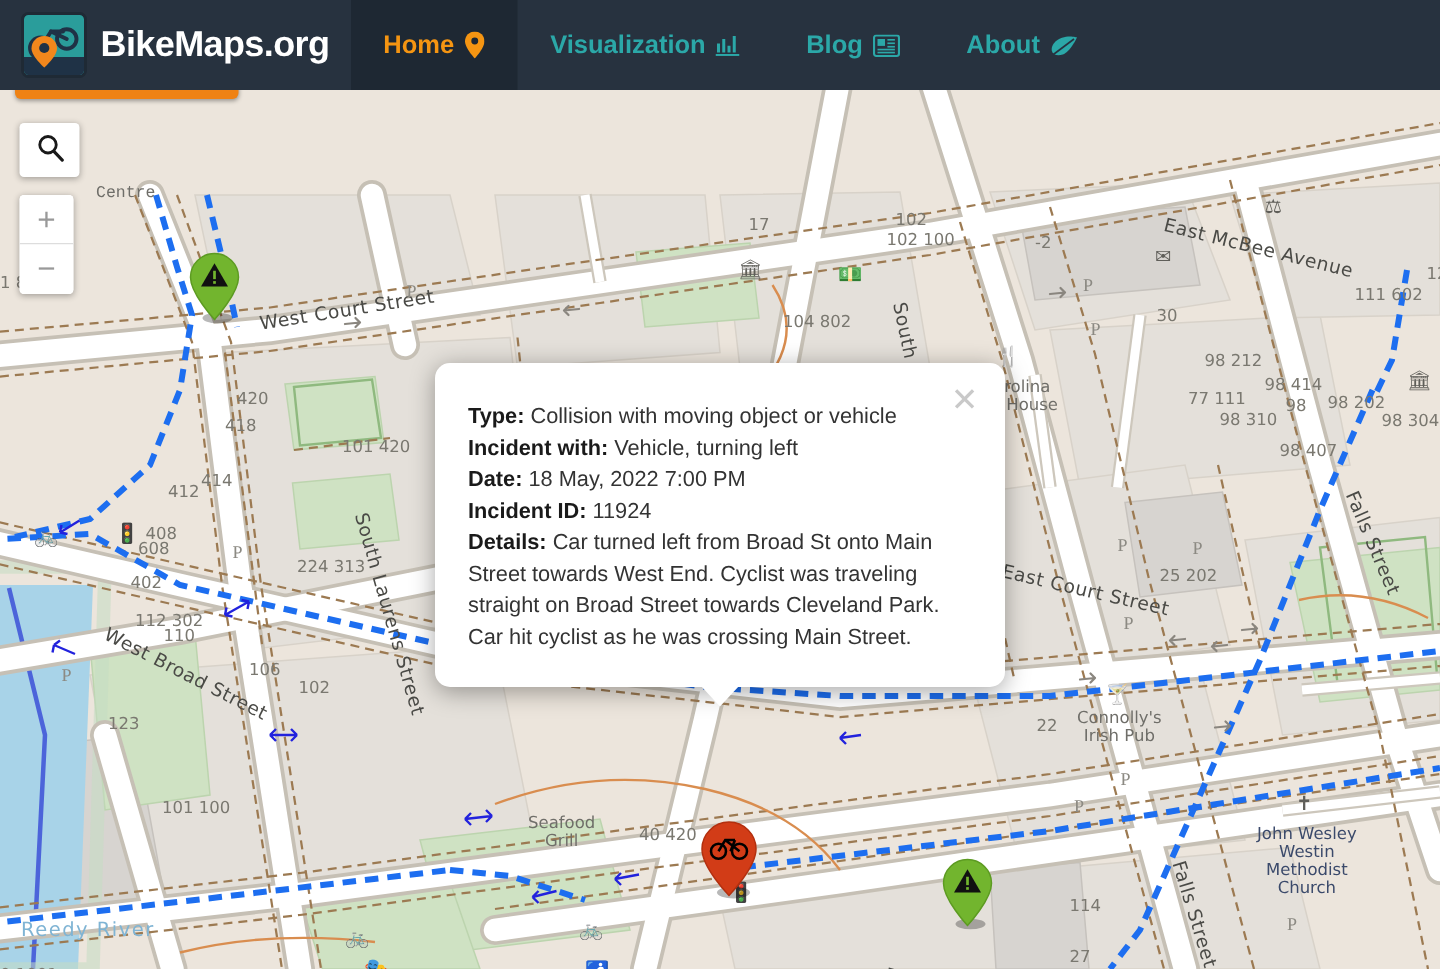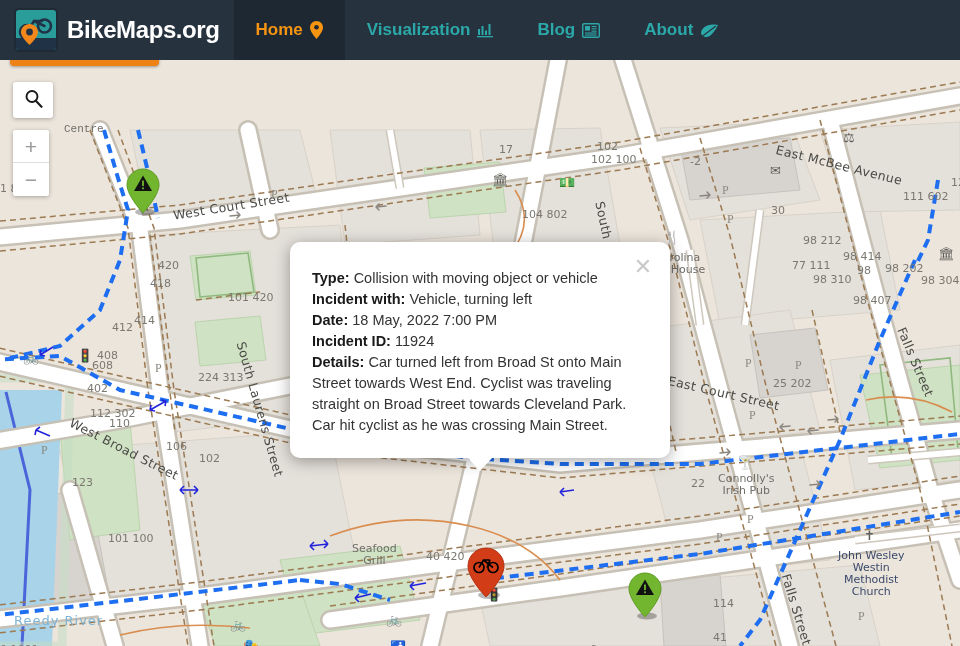--- a/index.html
+++ b/index.html
@@ -416,21 +416,21 @@
       <div class="mlabel hnum" style="left: 843px; top: 190px;">98 414</div>
       <div class="mlabel hnum" style="left: 792px; top: 199px;">77 111</div>
       <div class="mlabel hnum" style="left: 857px; top: 204px;">98</div>
       <div class="mlabel hnum" style="left: 885px; top: 202px;">98 202</div>
       <div class="mlabel hnum" style="left: 813px; top: 213px;">98 310</div>
       <div class="mlabel hnum" style="left: 921px; top: 214px;">98 304</div>
       <div class="mlabel hnum" style="left: 853px; top: 234px;">98 407</div>
       <div class="mlabel hnum" style="left: 773px; top: 317px;">25 202</div>
       <div class="mlabel hnum" style="left: 691px; top: 417px;">22</div>
       <div class="mlabel hnum" style="left: 713px; top: 537px;">114</div>
-      <div class="mlabel hnum" style="left: 713px; top: 571px;">41</div>
+      <div class="mlabel hnum" style="left: 713px; top: 571px;">27</div>
       <div class="mlabel hnum" style="left: 426px; top: 490px;">40 420</div>
       <div class="mlabel hnum" style="left: 636px; top: 207px;">4</div>
     </div>
 
   <div id="poi-icons">
       <div class="pico" style="left: 271px; top: 127px;">P</div>
       <div class="pico" style="left: 722px; top: 123px;">P</div>
       <div class="pico" style="left: 727px; top: 152px;">P</div>
       <div class="pico" style="left: 155px; top: 301px;">P</div>
       <div class="pico" style="left: 41px; top: 383px;">P</div>

